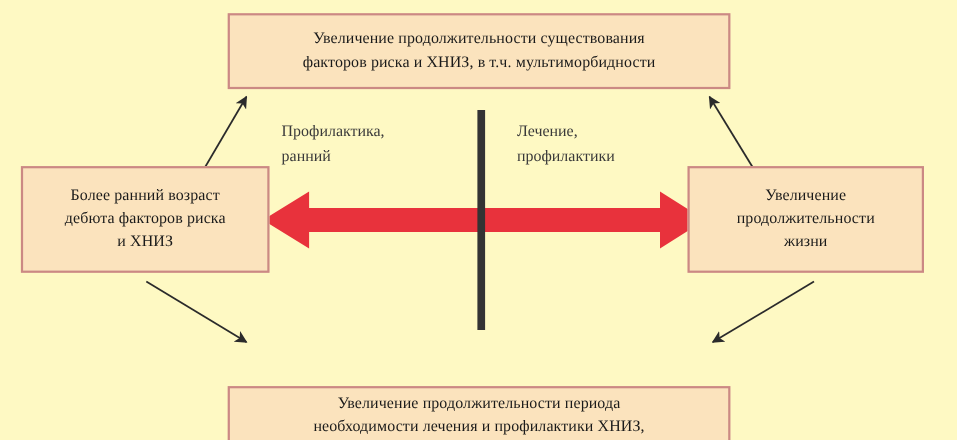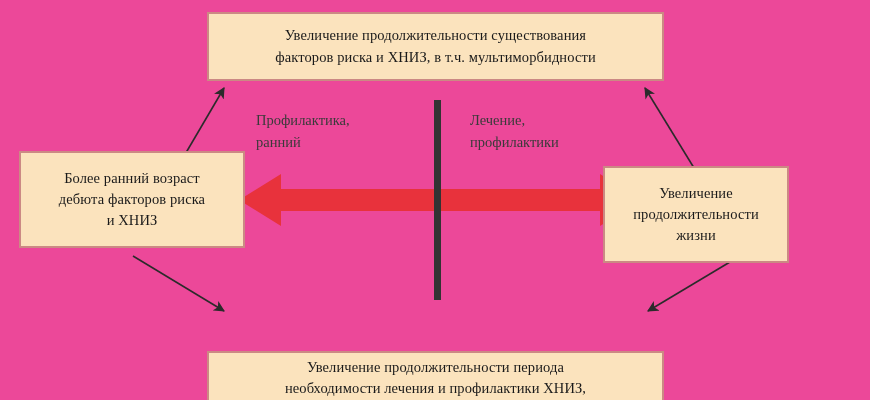--- a/index.html
+++ b/index.html
@@ -8,21 +8,21 @@
     padding: 0;
     background: #ffffff;
   }
   body {
     font-family: "Liberation Serif", "DejaVu Serif", serif;
   }
   #diagram-root {
     position: relative;
     width: 870px;
     height: 400px;
-    background: #ec4899;
+    background: #fef9c3;
     overflow: hidden;
   }
   .node-box {
     position: absolute;
     box-sizing: border-box;
     background: #FBE3BD;
     border: 2px solid #CB8984;
     display: flex;
     align-items: center;
     justify-content: center;
@@ -50,25 +50,24 @@
     height: 76px;
     margin-top: 34px;
   }
   #node-left {
     left: 19px;
     top: 151px;
     width: 226px;
     height: 97px;
   }
   #node-right {
-    left: 603px;
+    left: 625px;
     top: 151px;
-    width: 186px;
+    width: 215px;
     height: 97px;
-    margin-top: 15px;
   }
   .center-label {
     position: absolute;
     font-size: 14.5px;
     line-height: 1.5;
     color: #3a3a3a;
     white-space: pre-line;
     text-align: left;
   }
   #label-left {

